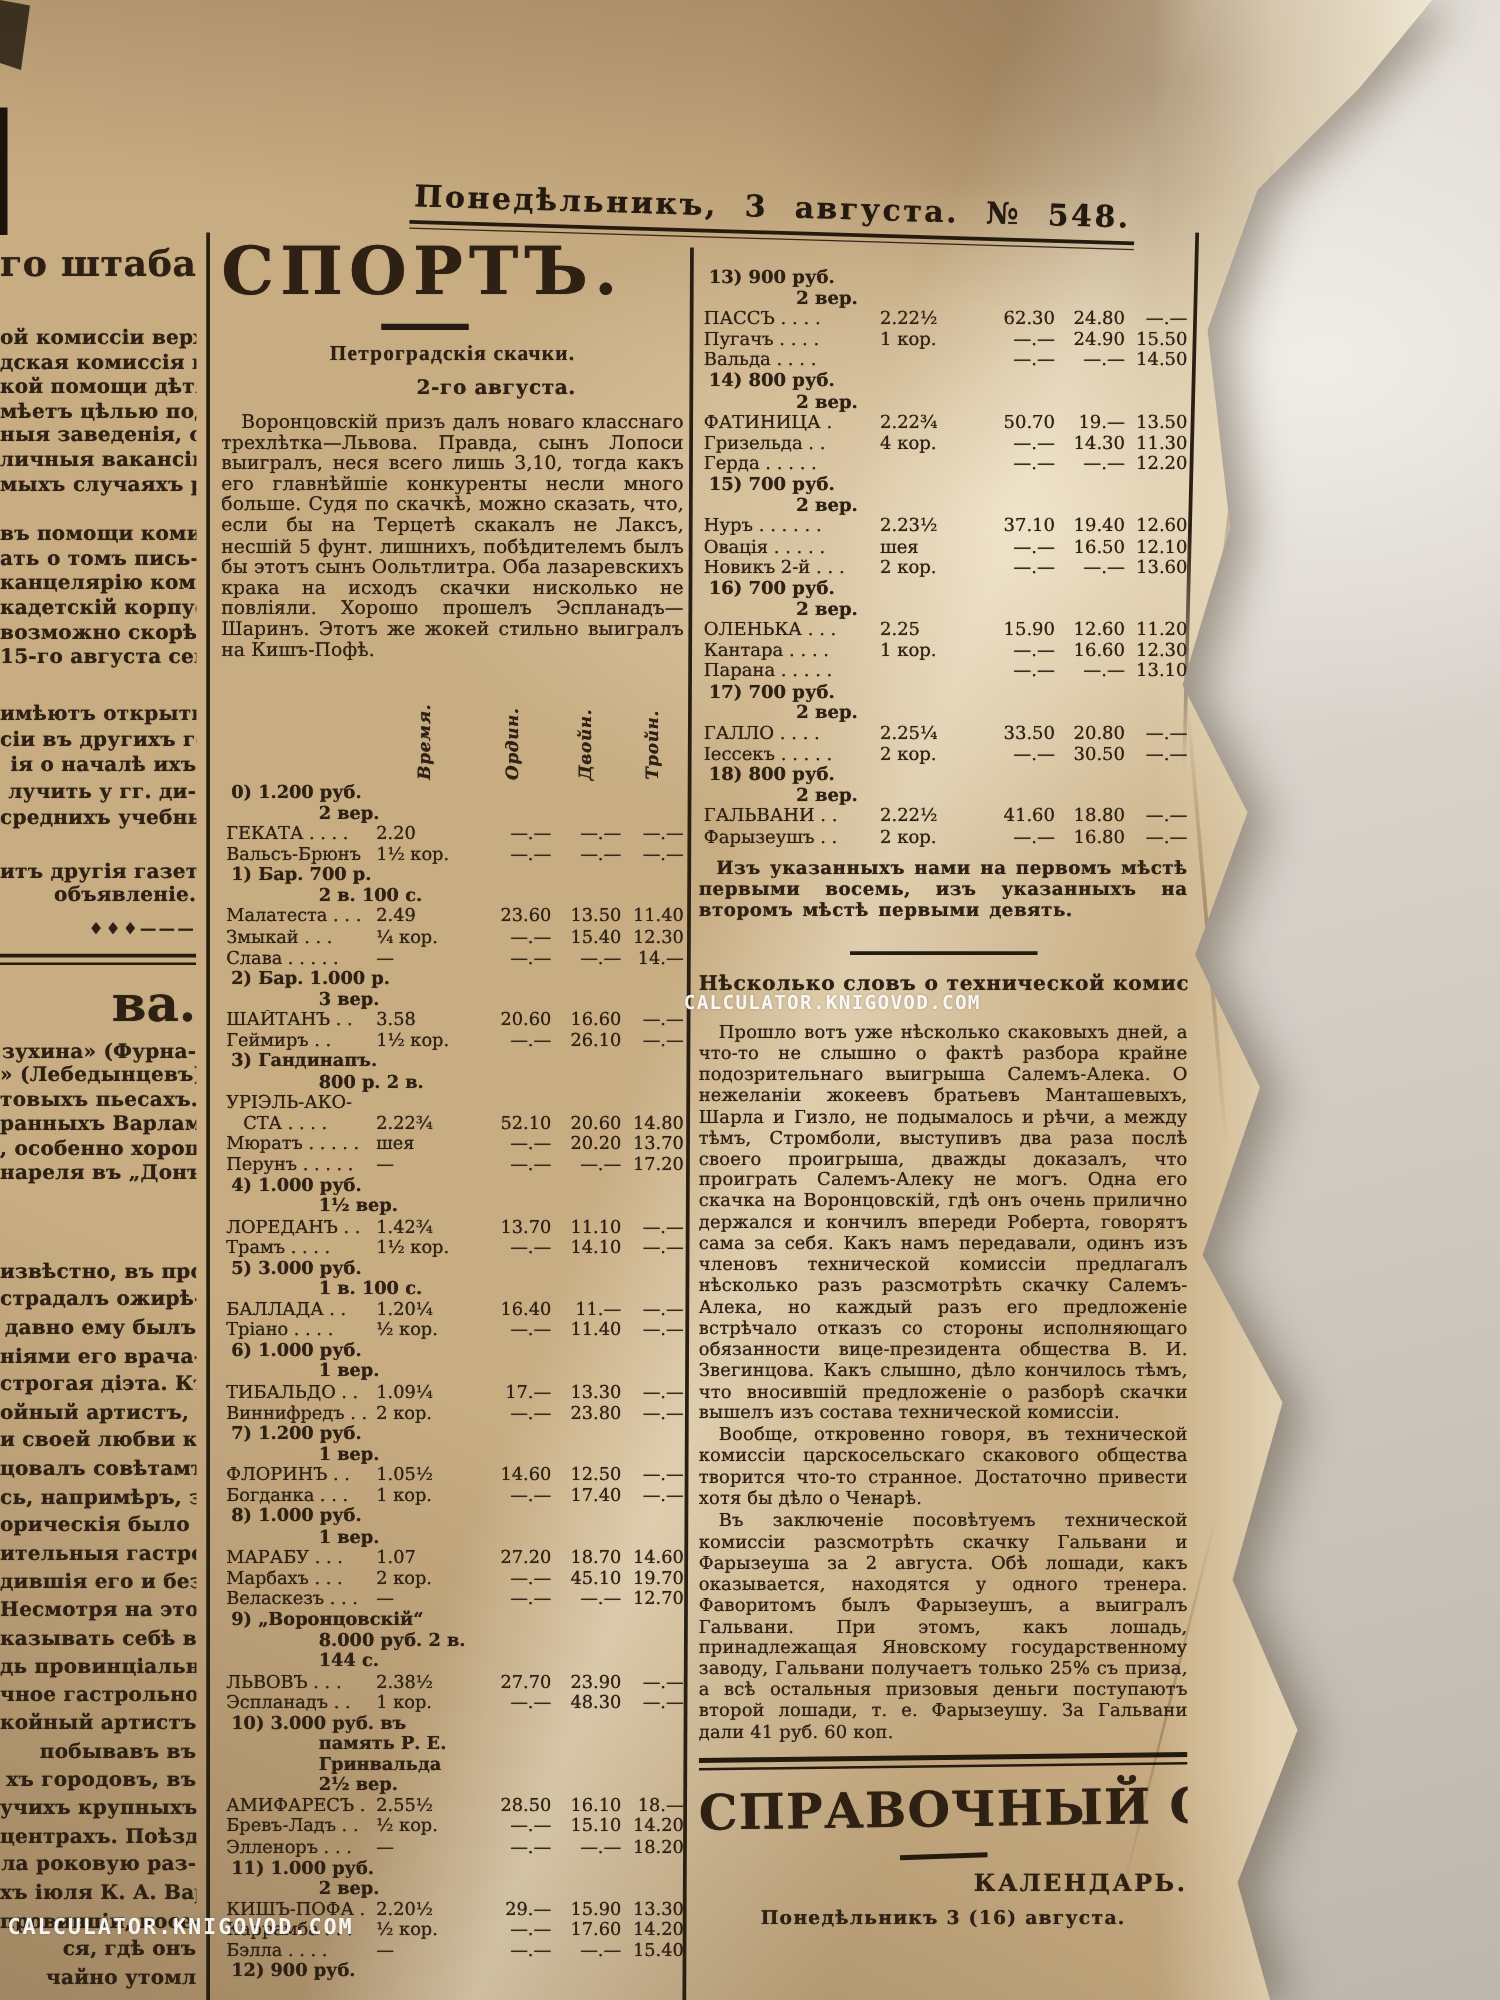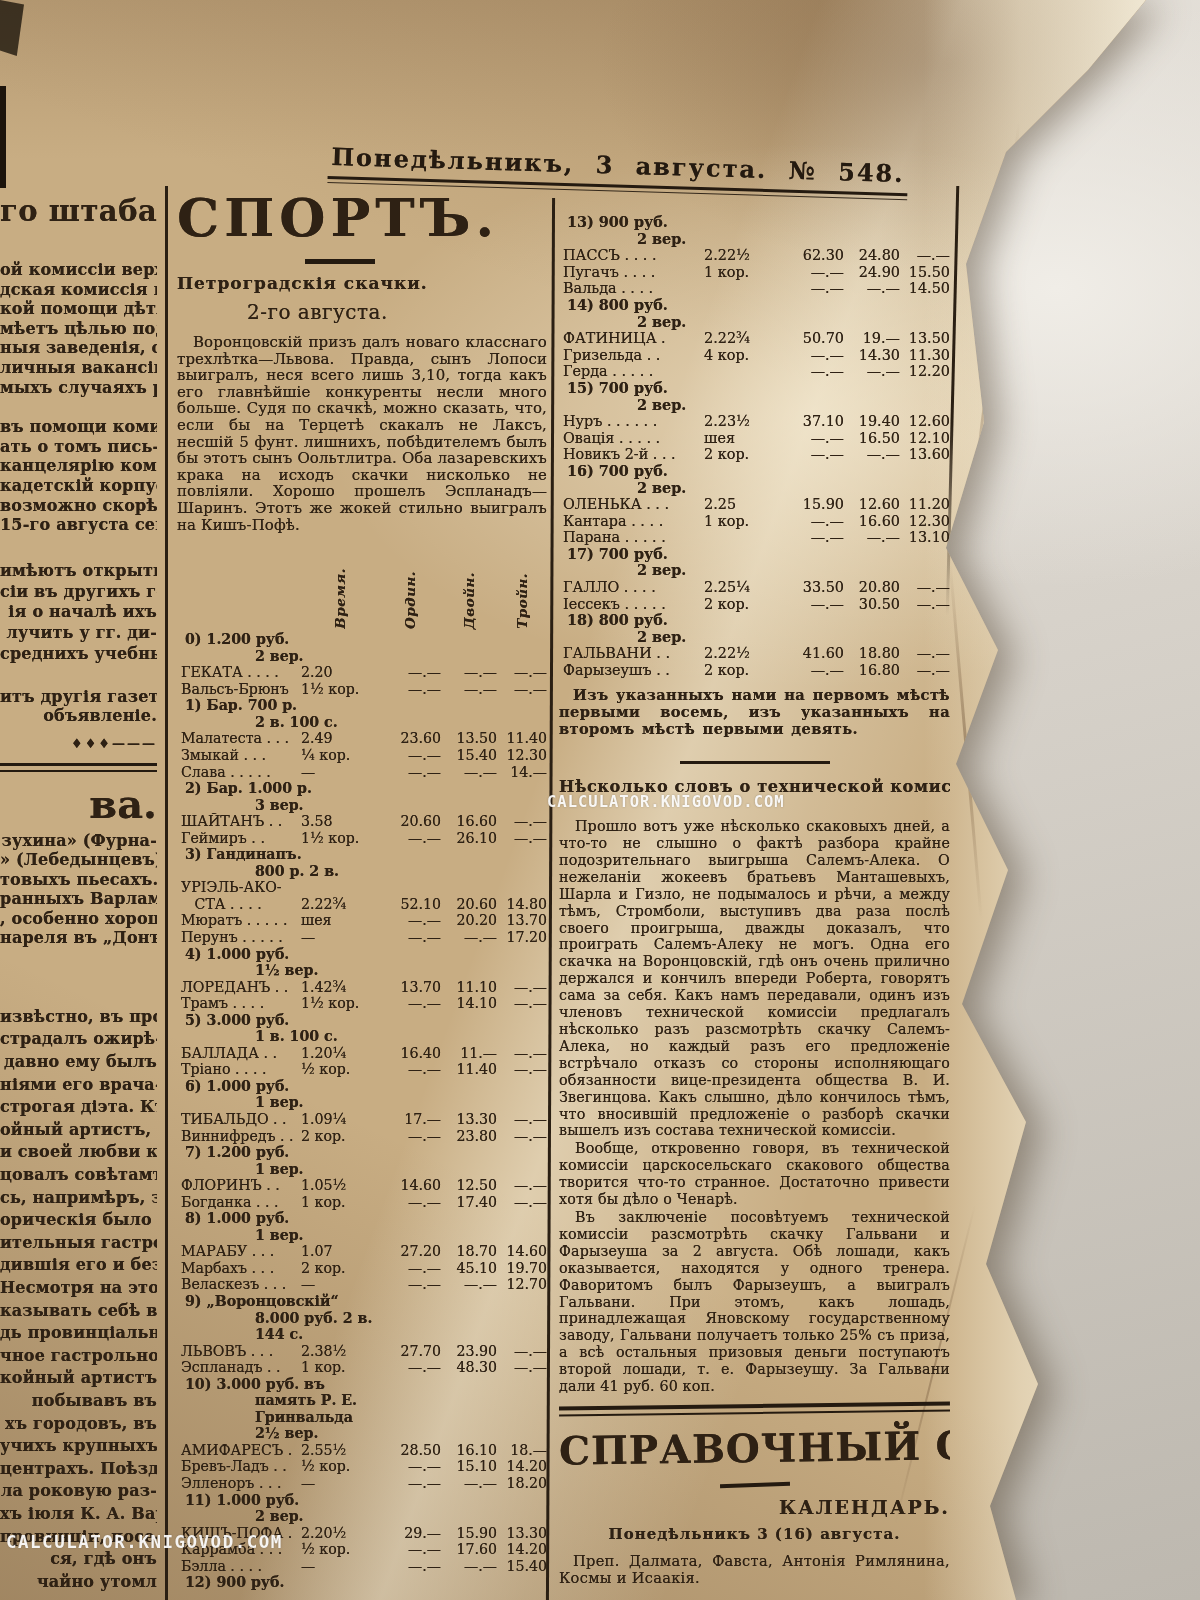--- a/index.html
+++ b/index.html
@@ -50,22 +50,22 @@
   .lc-b4{margin-top:22px;}
   .lc-div{margin-top:10px;font-size:13px;letter-spacing:2px;font-weight:700;}
   .lc-rule{margin-top:12px;height:4px;border-top:3.5px solid #241a10;border-bottom:2px solid #241a10;}
   .lc-head2{margin-top:8px;font-size:40px;font-weight:700;}
   .lc-b5{margin-top:4px;line-height:19.5px;}
   .lc-b6{margin-top:58px;font-size:16px;line-height:22.6px;}
   
   .col-mid{position:absolute;left:177px;top:186px;width:370px;height:1414px;overflow:hidden;}
   .sport-title{font-size:53px;font-weight:700;letter-spacing:5px;text-align:center;padding-right:62px;}
   .sport-dash{width:70px;height:5px;background:#241a10;margin:11px 0 0 128px;}
-  .sport-sub{margin-top:9px;font-size:17px;font-weight:700;text-align:left;letter-spacing:1px;}
-  .sport-day{margin-top:7px;font-size:20px;font-weight:400;letter-spacing:.5px;padding-left:70px;}
+  .sport-sub{margin-top:9px;font-size:17px;font-weight:700;text-align:center;letter-spacing:1px;font-family:Liberation Serif, serif;}
+  .sport-day{margin-top:7px;font-size:16px;font-weight:700;text-align:center;letter-spacing:.5px;padding-left:70px;}
   .sport-intro{margin:10px 0 0 0;font-size:15px;line-height:16.6px;text-align:justify;text-indent:16px;letter-spacing:.1px;}
   
   .thead{display:flex;height:92px;margin-top:4px;align-items:flex-end;font-weight:700;font-size:13.5px;}
   .h-name{flex:1;min-width:0;padding-left:4px;white-space:nowrap;overflow:hidden;}
   .h-time{width:78px;flex:none;}
   .h-v{width:62px;flex:none;text-align:right;}
   .h-d{width:56px;}.h-t{width:50px;}
   .th{display:flex;justify-content:center;align-items:flex-end;}
   .rot{writing-mode:vertical-rl;transform:rotate(180deg);letter-spacing:.5px;}
   .races{font-size:14.2px;line-height:16.55px;margin-top:2px;}
@@ -736,20 +736,19 @@
         <div class="sm-dash"></div>
         <div class="art-title">Нѣсколько словъ о технической комиссіи.</div>
         <p class="art-p">Прошло вотъ уже нѣсколько скаковыхъ дней, а что-то не слышно о фактѣ разбора крайне подозрительнаго выигрыша Салемъ-Алека. О нежеланіи жокеевъ братьевъ Манташевыхъ, Шарла и Гизло, не подымалось и рѣчи, а между тѣмъ, Стромболи, выступивъ два раза послѣ своего проигрыша, дважды доказалъ, что проиграть Салемъ-Алеку не могъ. Одна его скачка на Воронцовскій, гдѣ онъ очень прилично держался и кончилъ впереди Роберта, говорятъ сама за себя. Какъ намъ передавали, одинъ изъ членовъ технической комиссіи предлагалъ нѣсколько разъ разсмотрѣть скачку Салемъ-Алека, но каждый разъ его предложеніе встрѣчало отказъ со стороны исполняющаго обязанности вице-президента общества В. И. Звегинцова. Какъ слышно, дѣло кончилось тѣмъ, что вносившій предложеніе о разборѣ скачки вышелъ изъ состава технической комиссіи.</p>
         <p class="art-p">Вообще, откровенно говоря, въ технической комиссіи царскосельскаго скакового общества творится что-то странное. Достаточно привести хотя бы дѣло о Ченарѣ.</p>
         <p class="art-p">Въ заключеніе посовѣтуемъ технической комиссіи разсмотрѣть скачку Гальвани и Фарызеуша за 2 августа. Обѣ лошади, какъ оказывается, находятся у одного тренера. Фаворитомъ былъ Фарызеушъ, а выигралъ Гальвани. При этомъ, какъ лошадь, принадлежащая Яновскому государственному заводу, Гальвани получаетъ только 25% съ приза, а всѣ остальныя призовыя деньги поступаютъ второй лошади, т. е. Фарызеушу. За Гальвани дали 41 руб. 60 коп.</p>
         <div class="thick-rule"></div>
         <div class="ref-title">СПРАВОЧНЫЙ ОТДѢЛЪ.</div>
         <div class="ref-dash"></div>
         <div class="cal-title">КАЛЕНДАРЬ.</div>
         <div class="cal-date">Понедѣльникъ 3 (16) августа.</div>
-        <p class="saints">Преп. Далмата, Фавста, Антонія Римлянина, Космы и Исаакія.</p>
       </div>
     </div>
   </div>
 
   <div class="wm wm-center">CALCULATOR.KNIGOVOD.COM</div>
   <div class="wm wm-bottom">CALCULATOR.KNIGOVOD.COM</div>
 </div>
 
 </body></html>

